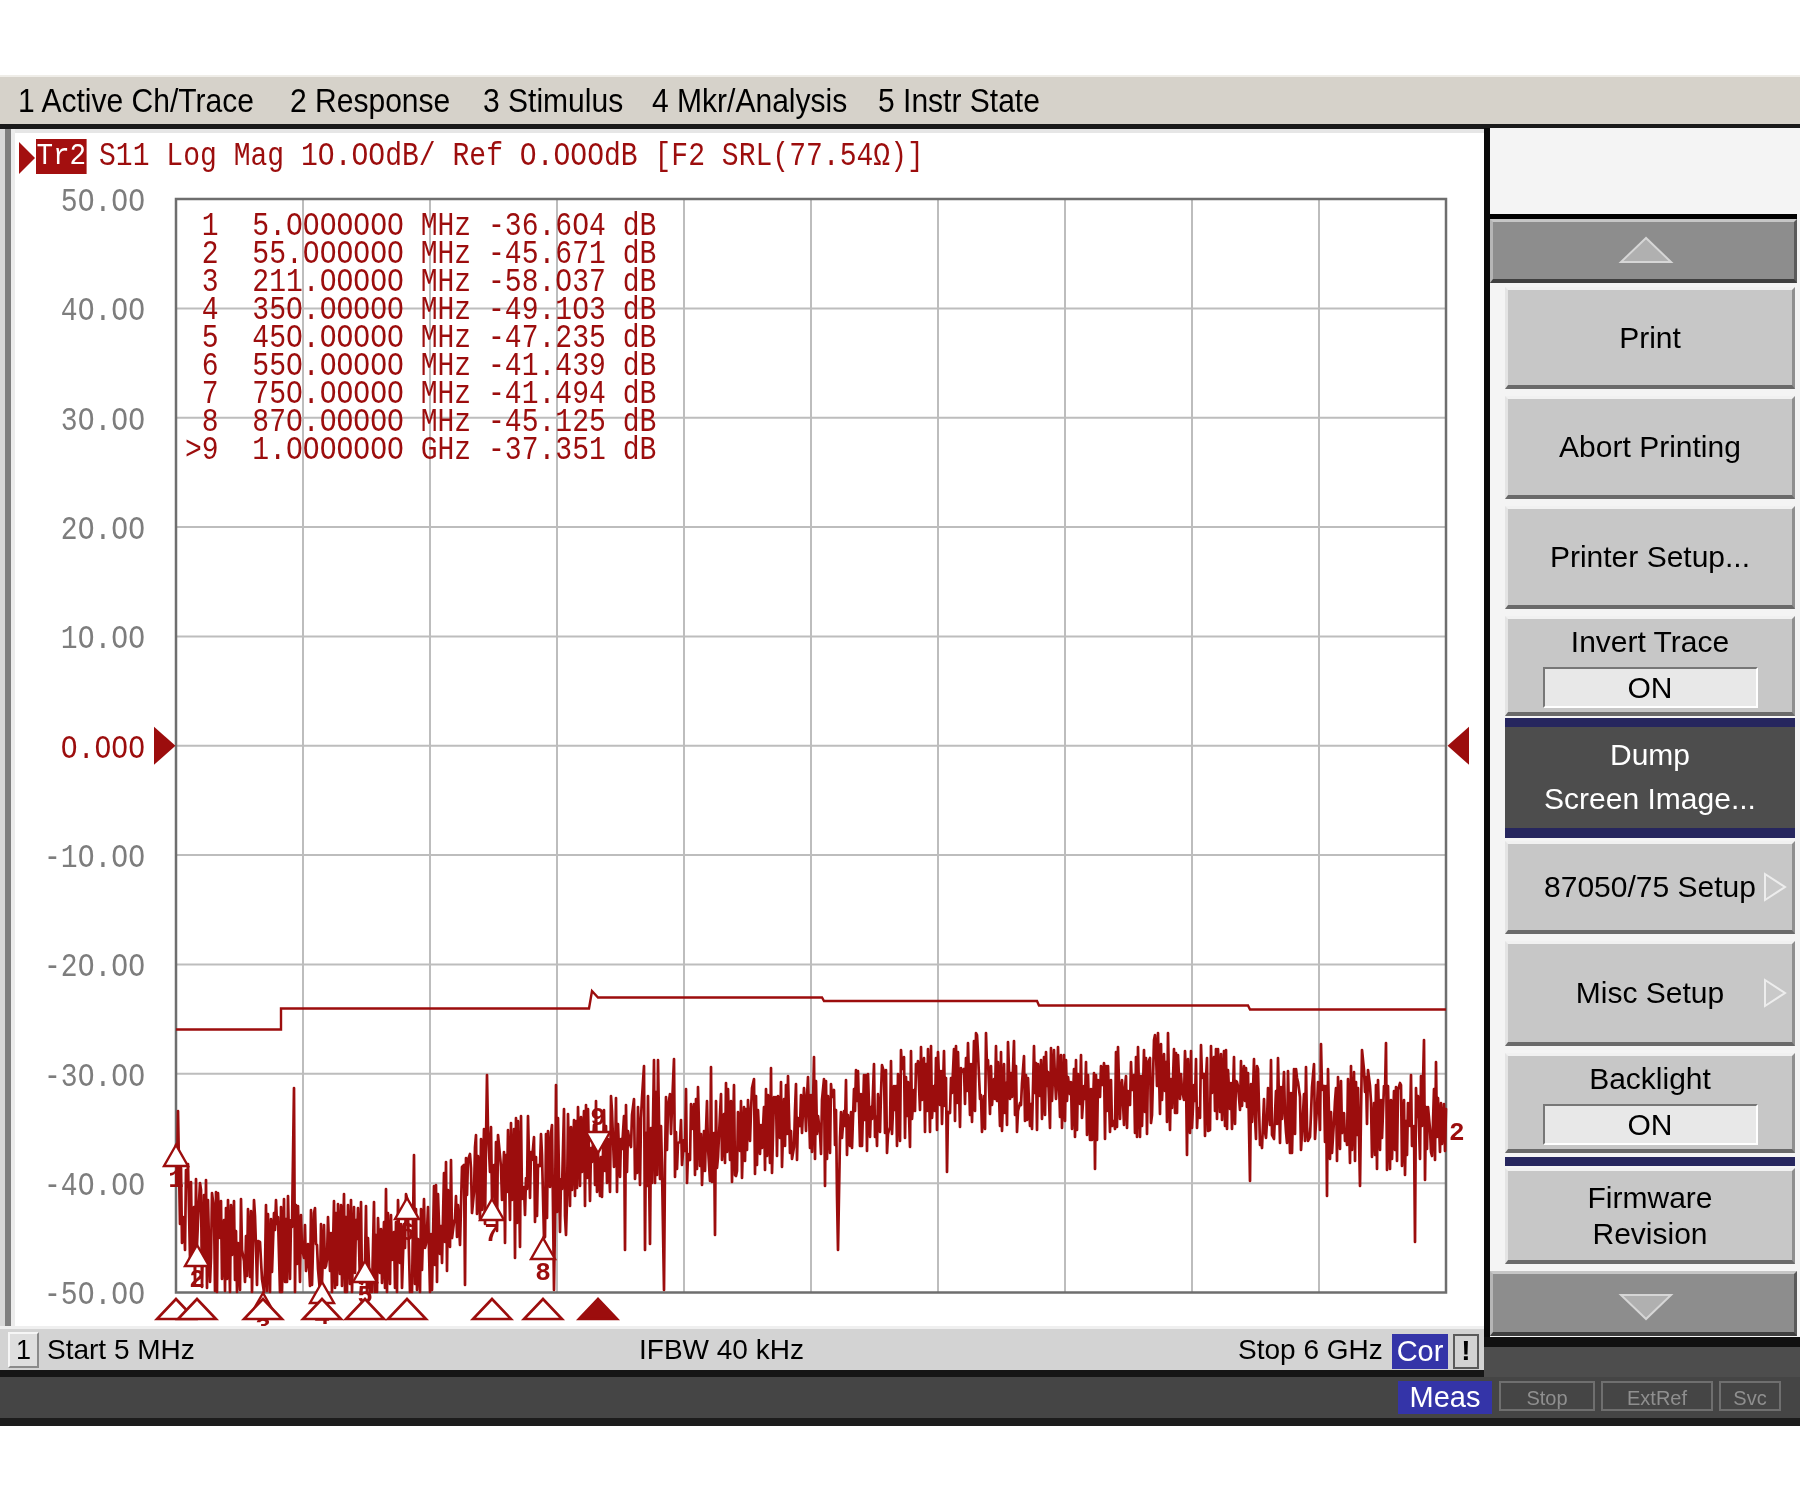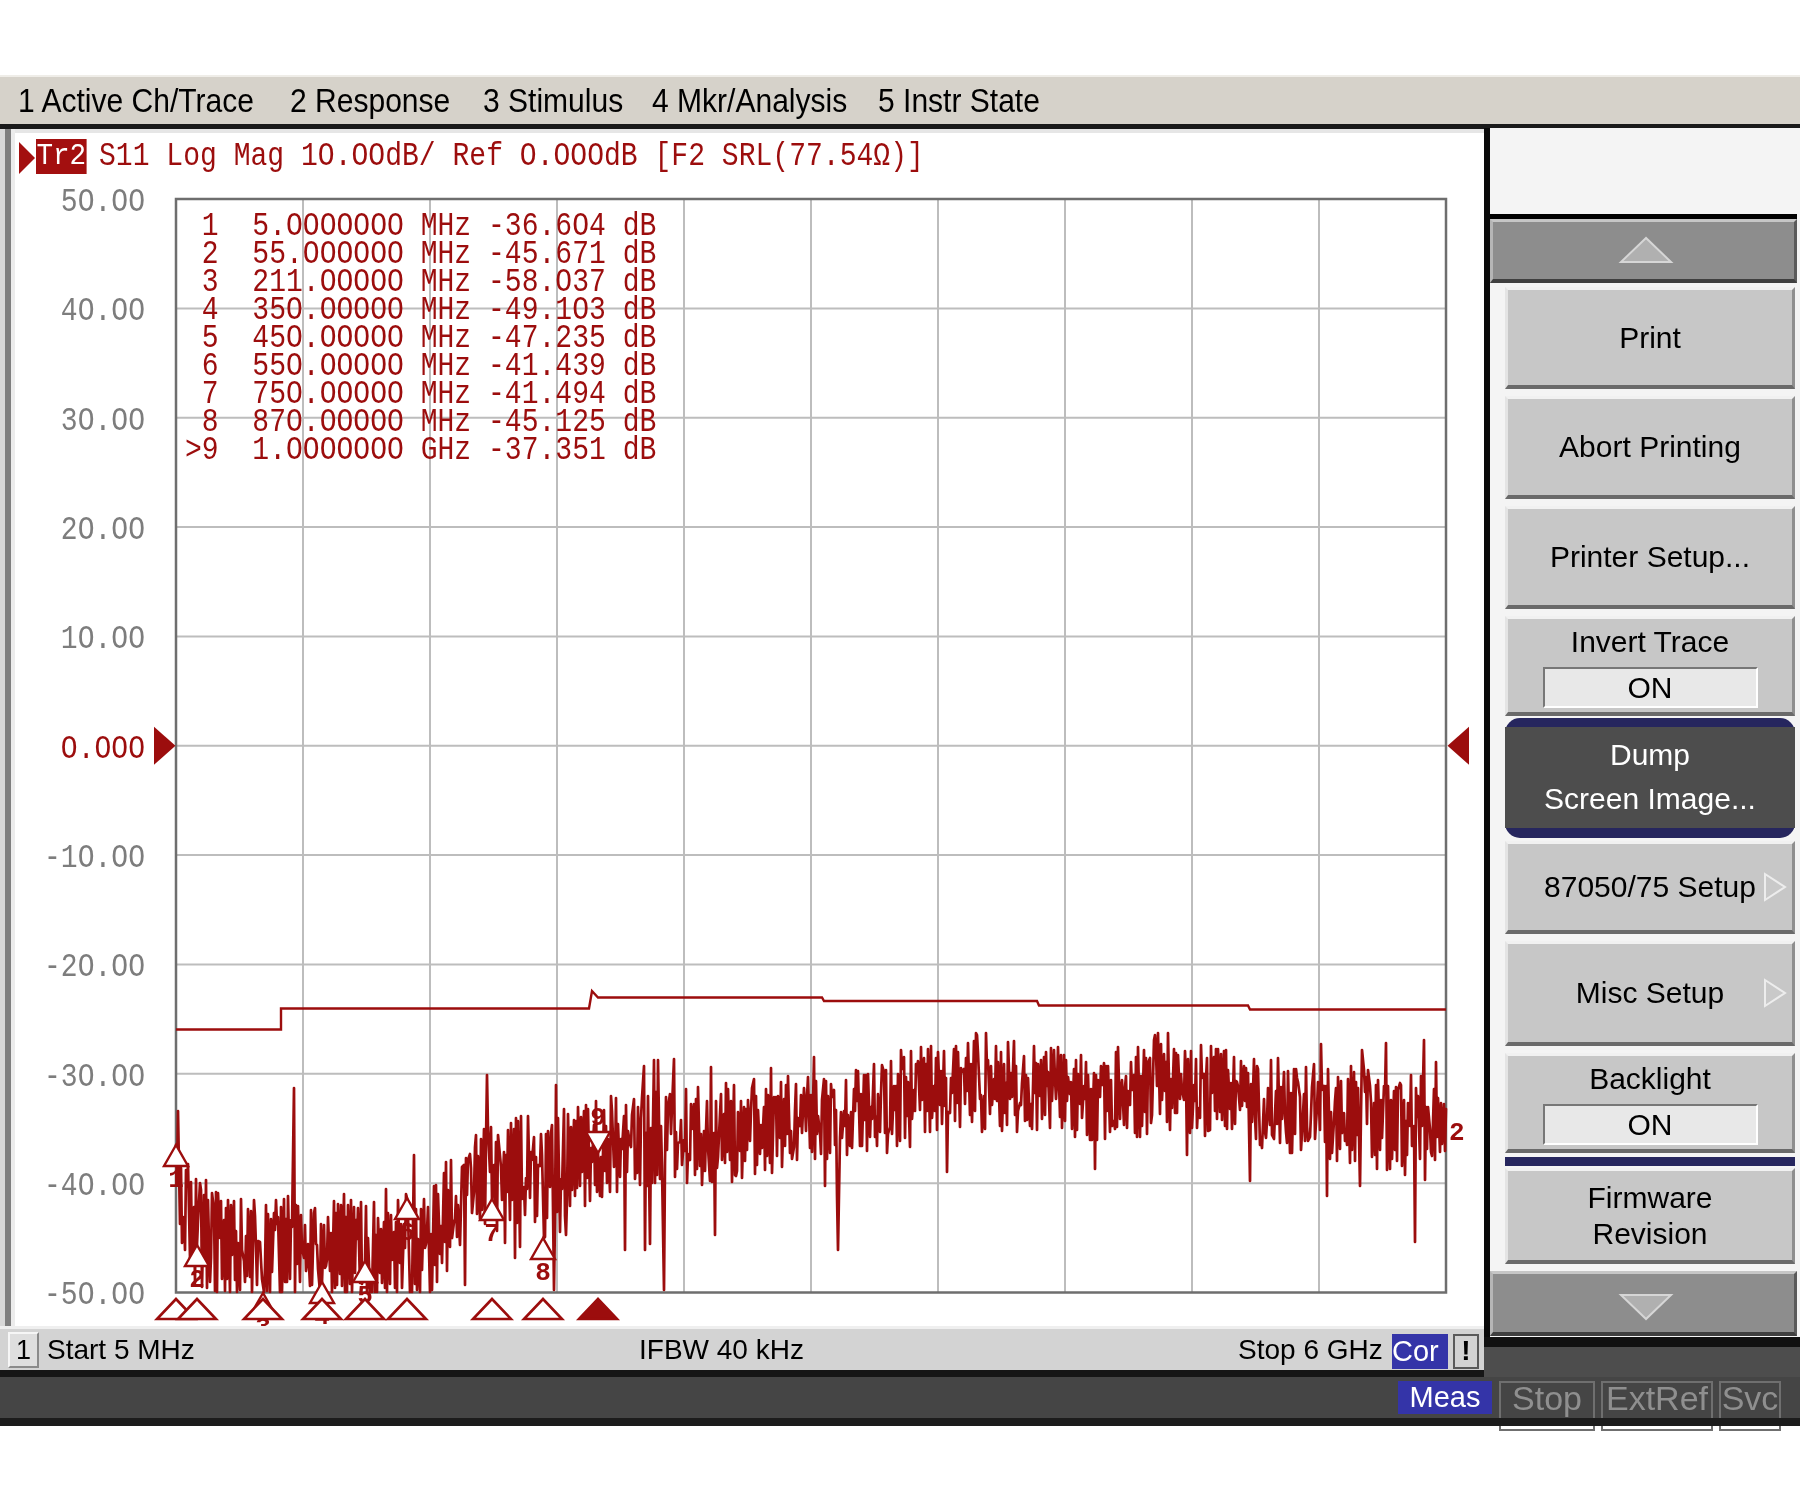--- a/index.html
+++ b/index.html
@@ -26,48 +26,48 @@
   transform:scaleX(0.85); transform-origin:0 0; }
 #plotsvg { position:absolute; left:0px; top:0px; }
 #statusbar { position:absolute; left:0px; top:1326px; width:1484px; height:44px; background:#d3d3d3;
   border-top:3px solid #efefef; }
 #chbox { position:absolute; left:8px; top:3px; width:31px; height:36px; background:#dedede;
   border-top:2px solid #f6f6f6; border-left:2px solid #f6f6f6;
   border-right:2px solid #8a8a8a; border-bottom:2px solid #8a8a8a;
   text-align:center; font-size:27px; line-height:32px; color:#000; }
 .stx { position:absolute; top:0; line-height:42px; font-size:28px; color:#000; white-space:pre; }
 #corbox { position:absolute; left:1392px; top:5px; width:56px; height:35px; background:#3434a8;
-  color:#fff; font-size:29px; line-height:34px; }
+  color:#fff; font-size:29px; text-align:center; line-height:34px; }
 #bangbox { position:absolute; left:1453px; top:5px; width:26px; height:35px; background:#d3d3d3;
   border:2px solid #5a5a5a; color:#000; font-size:28px; font-weight:bold; text-align:center; line-height:30px; }
 #blackline { position:absolute; left:0; top:1370px; width:1800px; height:7px; background:#161616; }
 #botbar { position:absolute; left:0; top:1377px; width:1800px; height:41px; background:#454545; }
 #botedge { position:absolute; left:0; top:1418px; width:1800px; height:8px; background:#1c1c1c; }
-.ind { position:absolute; top:4px; height:50px; border:2px solid #6f6f6f; color:#8f8f8f;
-  font-size:34px; text-align:center; }
+.ind { position:absolute; top:4px; height:30px; border:2px solid #6f6f6f; color:#8f8f8f;
+  font-size:20px; text-align:center; }
 #meas { position:absolute; left:1398px; top:4px; width:94px; height:33px; background:#3434a8;
   color:#fff; font-size:29px; text-align:center; line-height:32px; }
 #rpanel { position:absolute; left:1490px; top:128px; width:310px; height:1218px; background:#f4f4f4; }
 #sysbtn { position:absolute; left:0px; top:0px; width:307px; height:86px; background:#39397f;
   border-top:4px solid #7878b4; border-left:4px solid #62629f; border-bottom:5px solid #131339;
   border-right:4px solid #23235c; color:#fff; font-size:30px; text-align:center; line-height:76px; }
 #sysgap { position:absolute; left:0; top:86px; width:307px; height:5px; background:#000; }
 .scrollbtn { position:absolute; left:0px; width:307px; background:#8d8d8d;
   border-top:3px solid #c6c6c6; border-left:3px solid #b5b5b5;
   border-bottom:4px solid #3f3f3f; border-right:3px solid #5a5a5a; }
 .btn { position:absolute; left:15px; width:290px; background:#c7c7c7;
   border-top:3px solid #f1f1f1; border-left:3px solid #e4e4e4;
   border-bottom:4px solid #6a6a6a; border-right:3px solid #8f8f8f;
   font-size:30px; color:#000; }
 .btnin { display:flex; flex-direction:column; justify-content:center; align-items:center;
   width:100%; height:100%; text-align:center; line-height:36px; }
 .onbox { width:215px; height:41px; background:#e8e8e8; border:2px solid #777;
   border-bottom-color:#fff; border-right-color:#fff; text-align:center; line-height:37px; margin-top:7px; }
 .arr { position:absolute; right:4px; top:50%; margin-top:-15px; }
-#dumpbtn { position:absolute; left:15px; top:590px; width:290px; height:120px; background:#26265e;border-radius:15px; }
+#dumpbtn { position:absolute; left:15px; top:590px; width:290px; height:120px; background:#26265e; }
 #dumpin { position:absolute; left:0px; top:9px; width:290px; height:101px; background:#4d4d4d;
   color:#fff; font-size:30px; text-align:center; line-height:44px; padding-top:6px; }
 #navybar { position:absolute; left:15px; top:1029px; width:290px; height:9px; background:#26265e; }
 #darkstrip { position:absolute; left:1484px; top:1337px; width:316px; height:40px; background:#4d4d4d;
   border-top:10px solid #111; }
 </style></head>
 <body>
 <div id="menubar">
   <span style="left:18px">1 Active Ch/Trace</span>
   <span style="left:290px">2 Response</span>

